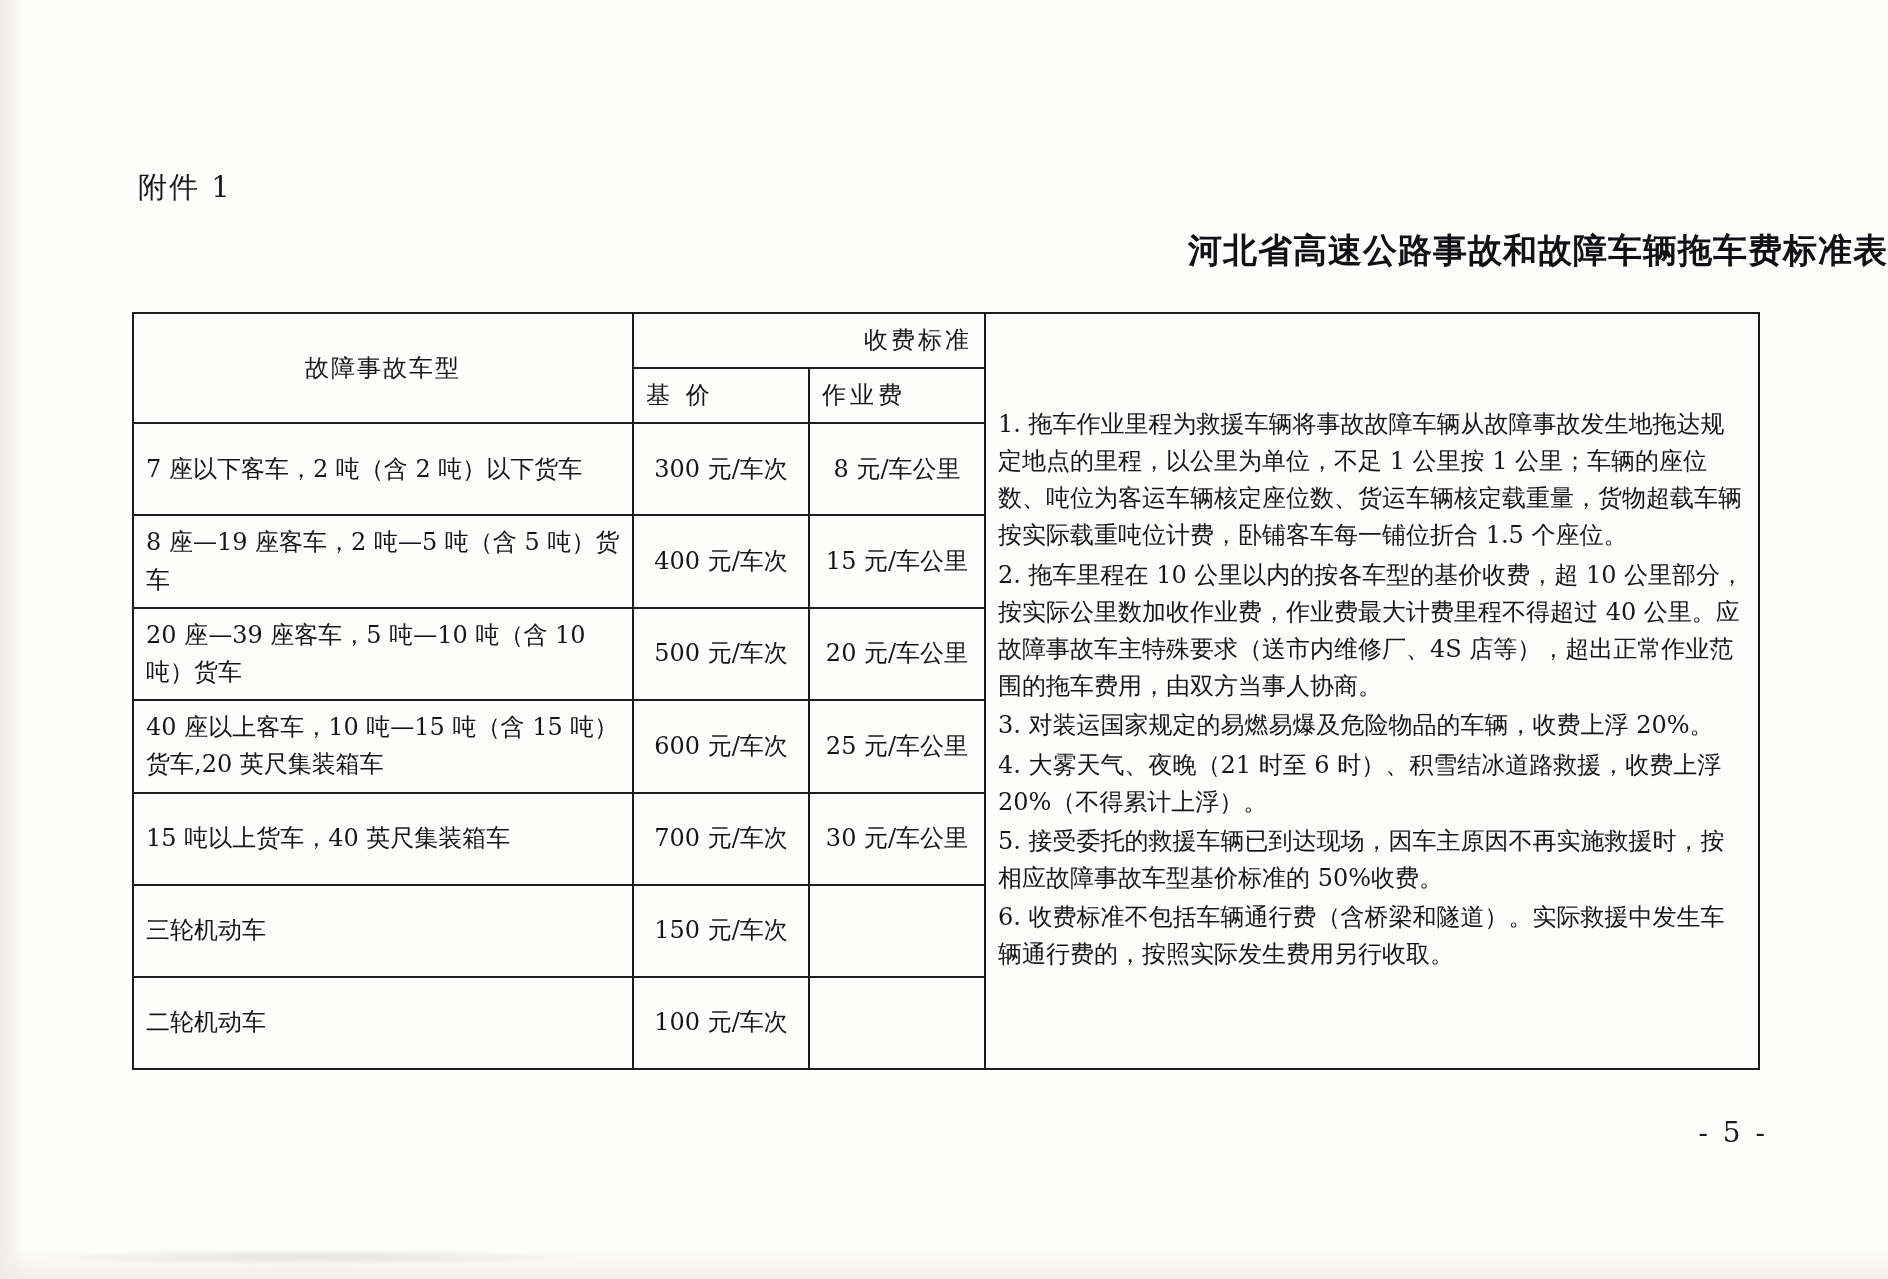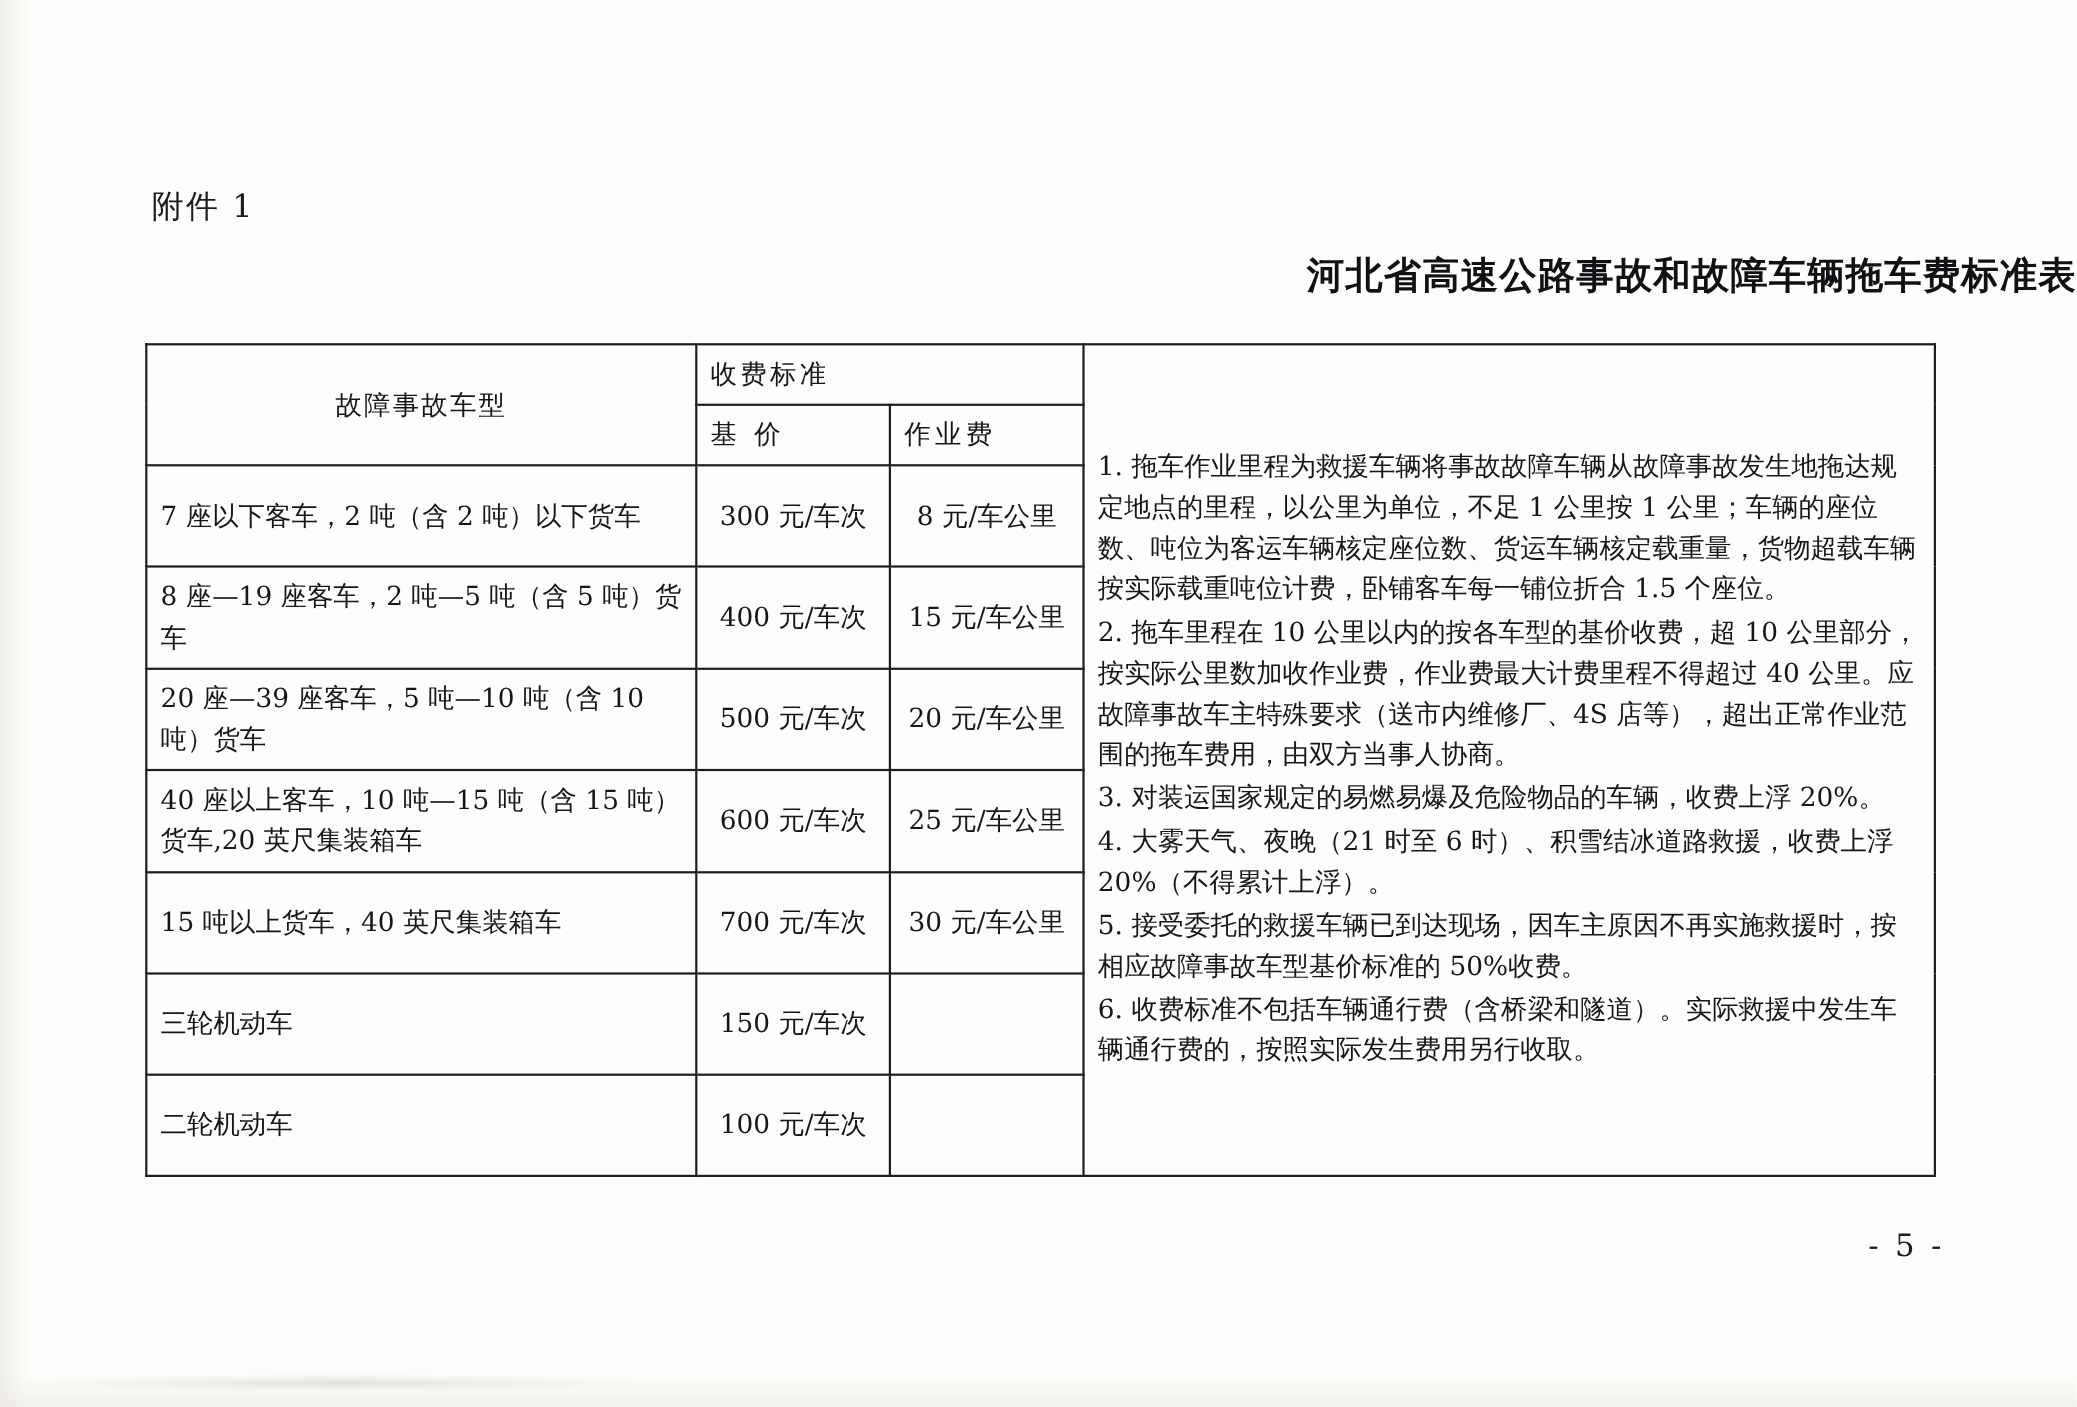--- a/index.html
+++ b/index.html
@@ -108,21 +108,21 @@
   .remark-cell p {
     margin: 0 0 2px 0;
     text-indent: 0;
   }
   .head-type {
     text-align: center;
     font-size: 25px;
     letter-spacing: 2px;
   }
   .head-fee {
-    text-align: left;
+    text-align: right;
     font-size: 25px;
     letter-spacing: 3px;
   }
   .head-sub {
     text-align: left;
     font-size: 24px;
     letter-spacing: 4px;
   }
   .row-tall td { height: 74px; margin-left: 10px; }
 

